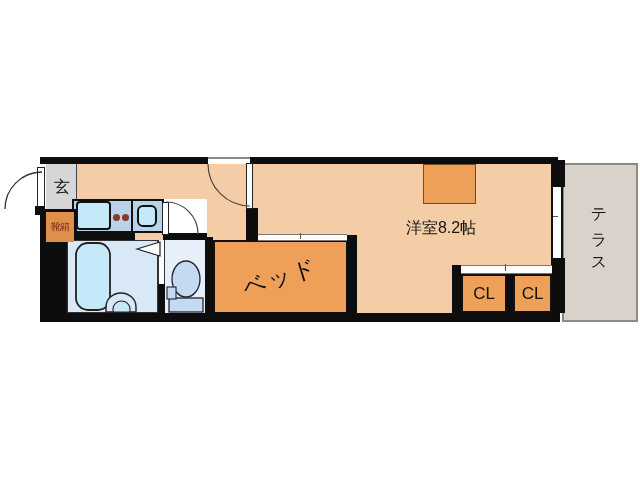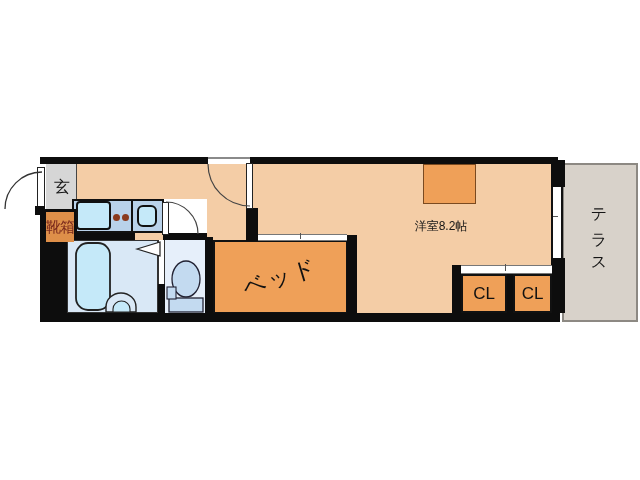--- a/index.html
+++ b/index.html
@@ -31,21 +31,21 @@
   .w-stub-kitchen{left:246px;top:208px;width:12px;height:33px;}
   .w-bed-left{left:205px;top:237px;width:8px;height:85px;}
   .w-bed-right{left:347px;top:235px;width:10px;height:87px;}
   .w-cl-left{left:452px;top:265px;width:9px;height:48px;}
   .w-cl-mid{left:507px;top:274px;width:6px;height:39px;}
   .w-right-upper{left:551px;top:160px;width:14px;height:27px;}
   .w-right-lower{left:551px;top:258px;width:14px;height:55px;}
   
   .shoebox{left:46px;top:212px;width:28px;height:30px;background:var(--c-shoebox-orange);z-index:5;
            display:flex;align-items:center;justify-content:center;}
-  .shoebox span{font-size:15px;color:var(--c-shoebox-text);letter-spacing:-1px;}
+  .shoebox span{font-size:10px;color:var(--c-shoebox-text);letter-spacing:-1px;}
   .counter{left:72px;top:199px;width:92px;height:34px;background:var(--c-counter-blue);border:2px solid #111;z-index:3;}
   .counter-divider{left:131px;top:200px;width:2px;height:32px;background:#111;z-index:4;}
   .sink-big{left:76px;top:201px;width:35px;height:29px;background:var(--c-fixture-cyan);
             border:2px solid #111;border-radius:4px;z-index:4;}
   .sink-small{left:137px;top:205px;width:20px;height:22px;background:var(--c-fixture-cyan);
             border:2px solid #111;border-radius:6px;z-index:4;}
   .burner{width:7px;height:7px;border-radius:50%;background:var(--c-burner-dot);z-index:5;}
   .burner1{left:113px;top:214px;} .burner2{left:122px;top:214px;}
   .desk{left:423px;top:164px;width:53px;height:40px;background:var(--c-furniture-orange);
         border:1px solid #7a4a20;z-index:2;}
@@ -69,21 +69,21 @@
   .leaf-top-door{left:246px;top:163px;width:7px;height:46px;}
   .leaf-hall-door{left:162px;top:202px;width:7px;height:33px;}
   .leaf-entry-door{left:37px;top:167px;width:8px;height:43px;}
   .hinge-block{left:35px;top:206px;width:10px;height:9px;background:var(--c-wall);z-index:5;}
   
   .overlay{left:0;top:0;width:640px;height:480px;z-index:6;pointer-events:none;}
   
   .lbl{color:#151515;z-index:7;text-align:center;}
   .lbl-entrance{left:48px;top:177px;width:28px;font-size:16px;}
   .lbl-kitchen{left:94px;top:175px;width:70px;font-size:19px;}
-  .lbl-western{left:380px;top:218px;width:122px;font-size:12px;}
+  .lbl-western{left:380px;top:218px;width:122px;font-size:16px;}
   .lbl-terrace{left:588px;top:197px;font-size:16px;writing-mode:vertical-rl;letter-spacing:6px;}
 </style>
 </head>
 <body>
 
 <div class="canvas">
 
   <div class="abs floor-base"></div>
   <div class="abs genkan"></div>
   <div class="abs hall"></div>

